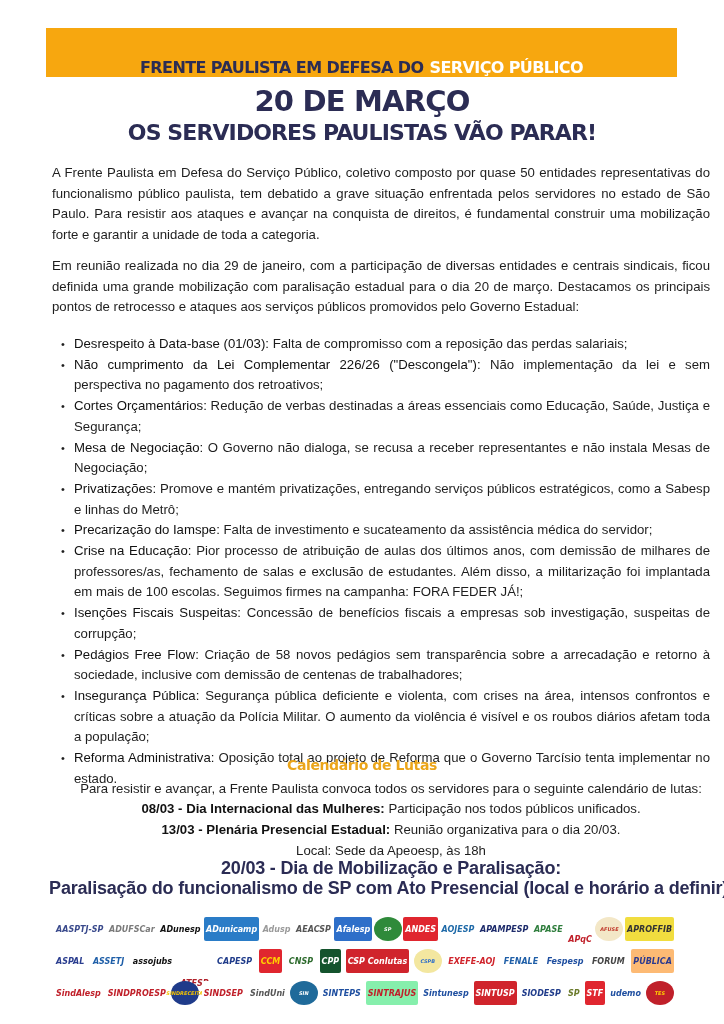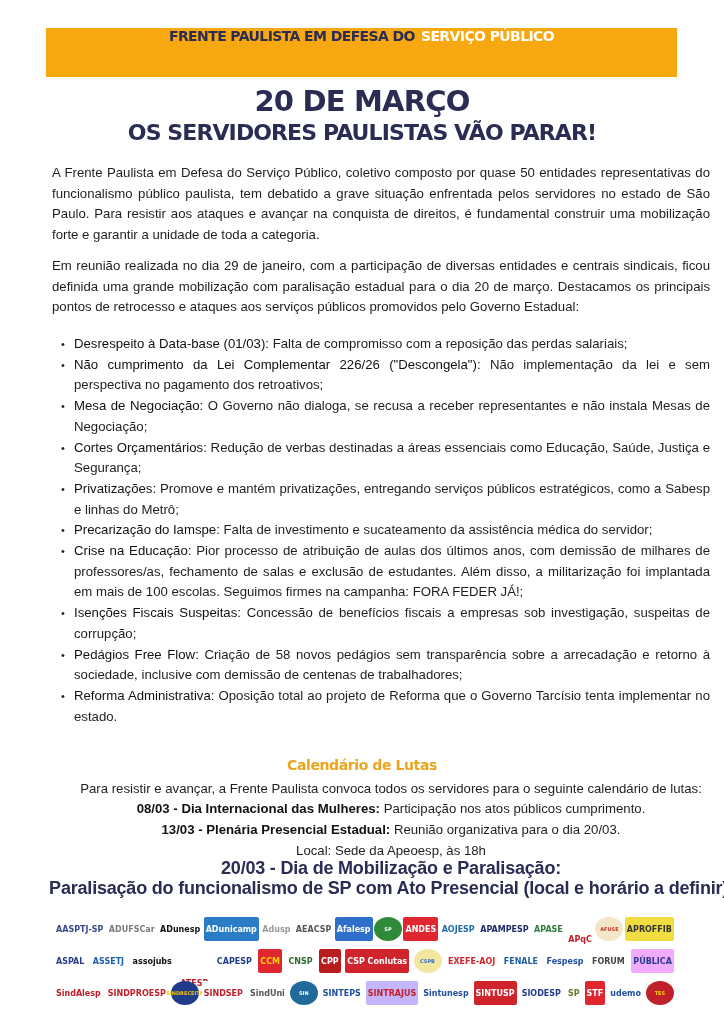--- a/index.html
+++ b/index.html
@@ -3,22 +3,22 @@
 <meta charset="utf-8">
 <style>
   html, body { margin: 0; padding: 0; }
   body {
     width: 724px; height: 1024px; background: #ffffff; overflow: hidden;
     font-family: "Liberation Sans", "DejaVu Sans", sans-serif; color: #1a1a1a;
     position: relative;
   }
   .banner {
     position: absolute; left: 46px; top: 28px; width: 631px; height: 49px;
-    background: #f7a70f; display: flex; align-items: flex-start; justify-content: center;
-    font-family: "DejaVu Sans", sans-serif; font-weight: bold; font-size: 14px;
+    background: #f7a70f; display: flex; align-items: flex-end; justify-content: center;
+    font-family: "DejaVu Sans", sans-serif; font-weight: bold; font-size: 16px;
     letter-spacing: -0.6px; color: #2b2c54; white-space: nowrap;
   }
   .banner .hl { color: #ffffff; margin-left: 6px; }
   .h1 {
     position: absolute; left: 0; width: 724px; top: 84px; text-align: center;
     font-family: "DejaVu Sans", sans-serif; font-weight: bold; color: #2b2c54;
     font-size: 29px; letter-spacing: -0.8px; line-height: 34px;
   }
   .h2 {
     position: absolute; left: 0; width: 724px; top: 119px; text-align: center;
@@ -54,54 +54,55 @@
   .c2 { top: 799px; }
   .c3 { top: 820px; }
   .c4 { top: 841px; }
   .c5 { top: 858px; font-weight: bold; color: #2b2c54; font-size: 18px; letter-spacing: -0.2px; }
   .c6 { top: 878px; font-weight: bold; color: #2b2c54; font-size: 18px; letter-spacing: -0.2px; }
   .logos { position: absolute; left: 54px; top: 913px; width: 620px; }
   .logo-row { display: flex; align-items: center; justify-content: space-between; height: 32px; }
   .logo {
     display: inline-flex; align-items: center; justify-content: center;
     height: 24px; font-family: "DejaVu Sans", sans-serif; font-weight: bold;
-    font-size: 8px; white-space: nowrap; border-radius: 2px; padding: 0 2px;
+    font-size: 8px; white-space: nowrap; border-radius: 2px; padding: 0 2px; font-style: italic;
   }
   .logo.round { width: 24px; height: 24px; border-radius: 50%; font-size: 5px; }
 </style>
 </head>
 <body>
 
 <div class="banner">
   <span>FRENTE PAULISTA EM DEFESA DO</span>
   <span class="hl">SERVIÇO PÚBLICO</span>
 </div>
 
 <div class="h1">20 DE MARÇO</div>
 <div class="h2">OS SERVIDORES PAULISTAS VÃO PARAR!</div>
 
 <div class="para p1">A Frente Paulista em Defesa do Serviço Público, coletivo composto por quase 50 entidades representativas do funcionalismo público paulista, tem debatido a grave situação enfrentada pelos servidores no estado de São Paulo. Para resistir aos ataques e avançar na conquista de direitos, é fundamental construir uma mobilização forte e garantir a unidade de toda a categoria.</div>
 <div class="para p2">Em reunião realizada no dia 29 de janeiro, com a participação de diversas entidades e centrais sindicais, ficou definida uma grande mobilização com paralisação estadual para o dia 20 de março. Destacamos os principais pontos de retrocesso e ataques aos serviços públicos promovidos pelo Governo Estadual:</div>
 
 <ul class="points">
   <li><b>Desrespeito à Data-base (01/03):</b> <span>Falta de compromisso com a reposição das perdas salariais;</span></li>
   <li><b>Não cumprimento da Lei Complementar 226/26 ("Descongela"):</b> <span>Não implementação da lei e sem perspectiva no pagamento dos retroativos;</span></li>
+  <li><b>Cortes Orçamentários:</b> <span>Redução de verbas destinadas a áreas essenciais como Educação, Saúde, Justiça e Segurança;</span></li>
   <li><b>Mesa de Negociação:</b> <span>O Governo não dialoga, se recusa a receber representantes e não instala Mesas de Negociação;</span></li>
-  <li><b>Cortes Orçamentários:</b> <span>Redução de verbas destinadas a áreas essenciais como Educação, Saúde, Justiça e Segurança;</span></li>
   <li><b>Privatizações:</b> <span>Promove e mantém privatizações, entregando serviços públicos estratégicos, como a Sabesp e linhas do Metrô;</span></li>
   <li><b>Precarização do Iamspe:</b> <span>Falta de investimento e sucateamento da assistência médica do servidor;</span></li>
   <li><b>Crise na Educação:</b> <span>Pior processo de atribuição de aulas dos últimos anos, com demissão de milhares de professores/as, fechamento de salas e exclusão de estudantes. Além disso, a militarização foi implantada em mais de 100 escolas. Seguimos firmes na campanha: FORA FEDER JÁ!;</span></li>
   <li><b>Isenções Fiscais Suspeitas:</b> <span>Concessão de benefícios fiscais a empresas sob investigação, suspeitas de corrupção;</span></li>
   <li><b>Pedágios Free Flow:</b> <span>Criação de 58 novos pedágios sem transparência sobre a arrecadação e retorno à sociedade, inclusive com demissão de centenas de trabalhadores;</span></li>
+  <li><b>Insegurança Pública:</b> <span>Segurança pública deficiente e violenta, com crises na área, intensos confrontos e críticas sobre a atuação da Polícia Militar. O aumento da violência é visível e os roubos diários afetam toda a população;</span></li>
   <li><b>Reforma Administrativa:</b> <span>Oposição total ao projeto de Reforma que o Governo Tarcísio tenta implementar no estado.</span></li>
 </ul>
 
 <div class="cal-title">Calendário de Lutas</div>
 <div class="cal c1">Para resistir e avançar, a Frente Paulista convoca todos os servidores para o seguinte calendário de lutas:</div>
-<div class="cal c2"><b>08/03 - Dia Internacional das Mulheres:</b> <span>Participação nos atos públicos cumprimento.</span></div>
+<div class="cal c2"><b>08/03 - Dia Internacional das Mulheres:</b> <span>Participação nos todos públicos unificados.</span></div>
 <div class="cal c3"><b>13/03 - Plenária Presencial Estadual:</b> <span>Reunião organizativa para o dia 20/03.</span></div>
 <div class="cal c4">Local: Sede da Apeoesp, às 18h</div>
 <div class="cal c5">20/03 - Dia de Mobilização e Paralisação:</div>
 <div class="cal c6">Paralisação do funcionalismo de SP com Ato Presencial (local e horário a definir).</div>
 
 <div class="logos">
   <div class="logo-row" id="row1">
       <span class="logo" style="color: rgb(58, 74, 140); background: rgb(255, 255, 255);">AASPTJ-SP</span>
       <span class="logo" style="color: rgb(122, 122, 122); background: rgb(255, 255, 255);">ADUFSCar</span>
       <span class="logo" style="color: rgb(17, 17, 17); background: rgb(255, 255, 255);">ADunesp</span>
@@ -119,38 +120,38 @@
       <span class="logo" style="color: rgb(51, 51, 51); background: rgb(241, 221, 63);">APROFFIB</span>
     </div>
   <div class="logo-row" id="row2">
       <span class="logo" style="color: rgb(42, 61, 143); background: rgb(255, 255, 255);">ASPAL</span>
       <span class="logo" style="color: rgb(31, 95, 168); background: rgb(255, 255, 255);">ASSETJ</span>
       <span class="logo" style="color: rgb(17, 17, 17); background: rgb(255, 255, 255);">assojubs</span>
       <span class="logo" style="color: rgb(176, 32, 42); background: rgb(255, 255, 255); margin-top: 44px;">ATESP</span>
       <span class="logo" style="color: rgb(31, 59, 138); background: rgb(255, 255, 255);">CAPESP</span>
       <span class="logo" style="color: rgb(255, 210, 0); background: rgb(224, 38, 47);">CCM</span>
       <span class="logo" style="color: rgb(45, 107, 45); background: rgb(255, 255, 255);">CNSP</span>
-      <span class="logo" style="color: rgb(255, 255, 255); background: #b91c1c;">CPP</span>
+      <span class="logo" style="color: rgb(255, 255, 255); background: #14532d;">CPP</span>
       <span class="logo" style="color: rgb(255, 255, 255); background: rgb(208, 36, 44);">CSP Conlutas</span>
       <span class="logo round" style="color: rgb(47, 111, 201); background: rgb(243, 231, 160);">CSPB</span>
       <span class="logo" style="color: rgb(208, 36, 44); background: rgb(255, 255, 255);">EXEFE-AOJ</span>
       <span class="logo" style="color: rgb(31, 95, 168); background: rgb(255, 255, 255);">FENALE</span>
       <span class="logo" style="color: rgb(31, 79, 160); background: rgb(255, 255, 255);">Fespesp</span>
       <span class="logo" style="color: rgb(68, 68, 68); background: rgb(255, 255, 255);">FORUM</span>
-      <span class="logo" style="color: rgb(43, 58, 143); background: #f0abfc;">PÚBLICA</span>
+      <span class="logo" style="color: rgb(43, 58, 143); background: #fdba74;">PÚBLICA</span>
     </div>
   <div class="logo-row" id="row3">
       <span class="logo" style="color: rgb(192, 32, 42); background: rgb(255, 255, 255);">SindAlesp</span>
       <span class="logo" style="color: rgb(192, 32, 42); background: rgb(255, 255, 255);">SINDPROESP</span>
       <span class="logo round" style="color: rgb(243, 195, 0); background: rgb(31, 59, 138);">SINDRECEITA</span>
       <span class="logo" style="color: rgb(192, 32, 42); background: rgb(255, 255, 255);">SINDSEP</span>
       <span class="logo" style="color: rgb(85, 85, 85); background: rgb(255, 255, 255);">SindUni</span>
       <span class="logo round" style="color: rgb(255, 255, 255); background: rgb(31, 106, 154);">SIN</span>
       <span class="logo" style="color: rgb(31, 79, 160); background: rgb(255, 255, 255);">SINTEPS</span>
-      <span class="logo" style="color: rgb(192, 32, 42); background: #c4b5fd;">SINTRAJUS</span>
+      <span class="logo" style="color: rgb(192, 32, 42); background: #86efac;">SINTRAJUS</span>
       <span class="logo" style="color: rgb(31, 79, 160); background: rgb(255, 255, 255);">Sintunesp</span>
       <span class="logo" style="color: rgb(255, 255, 255); background: rgb(208, 36, 44);">SINTUSP</span>
       <span class="logo" style="color: rgb(31, 59, 138); background: rgb(255, 255, 255);">SIODESP</span>
       <span class="logo" style="color: rgb(106, 122, 42); background: rgb(255, 255, 255);">SP</span>
       <span class="logo" style="color: rgb(255, 255, 255); background: rgb(224, 38, 47);">STF</span>
       <span class="logo" style="color: rgb(31, 79, 160); background: rgb(255, 255, 255);">udemo</span>
       <span class="logo round" style="color: rgb(255, 210, 0); background: rgb(192, 32, 42);">TES</span>
     </div>
 </div>
 

